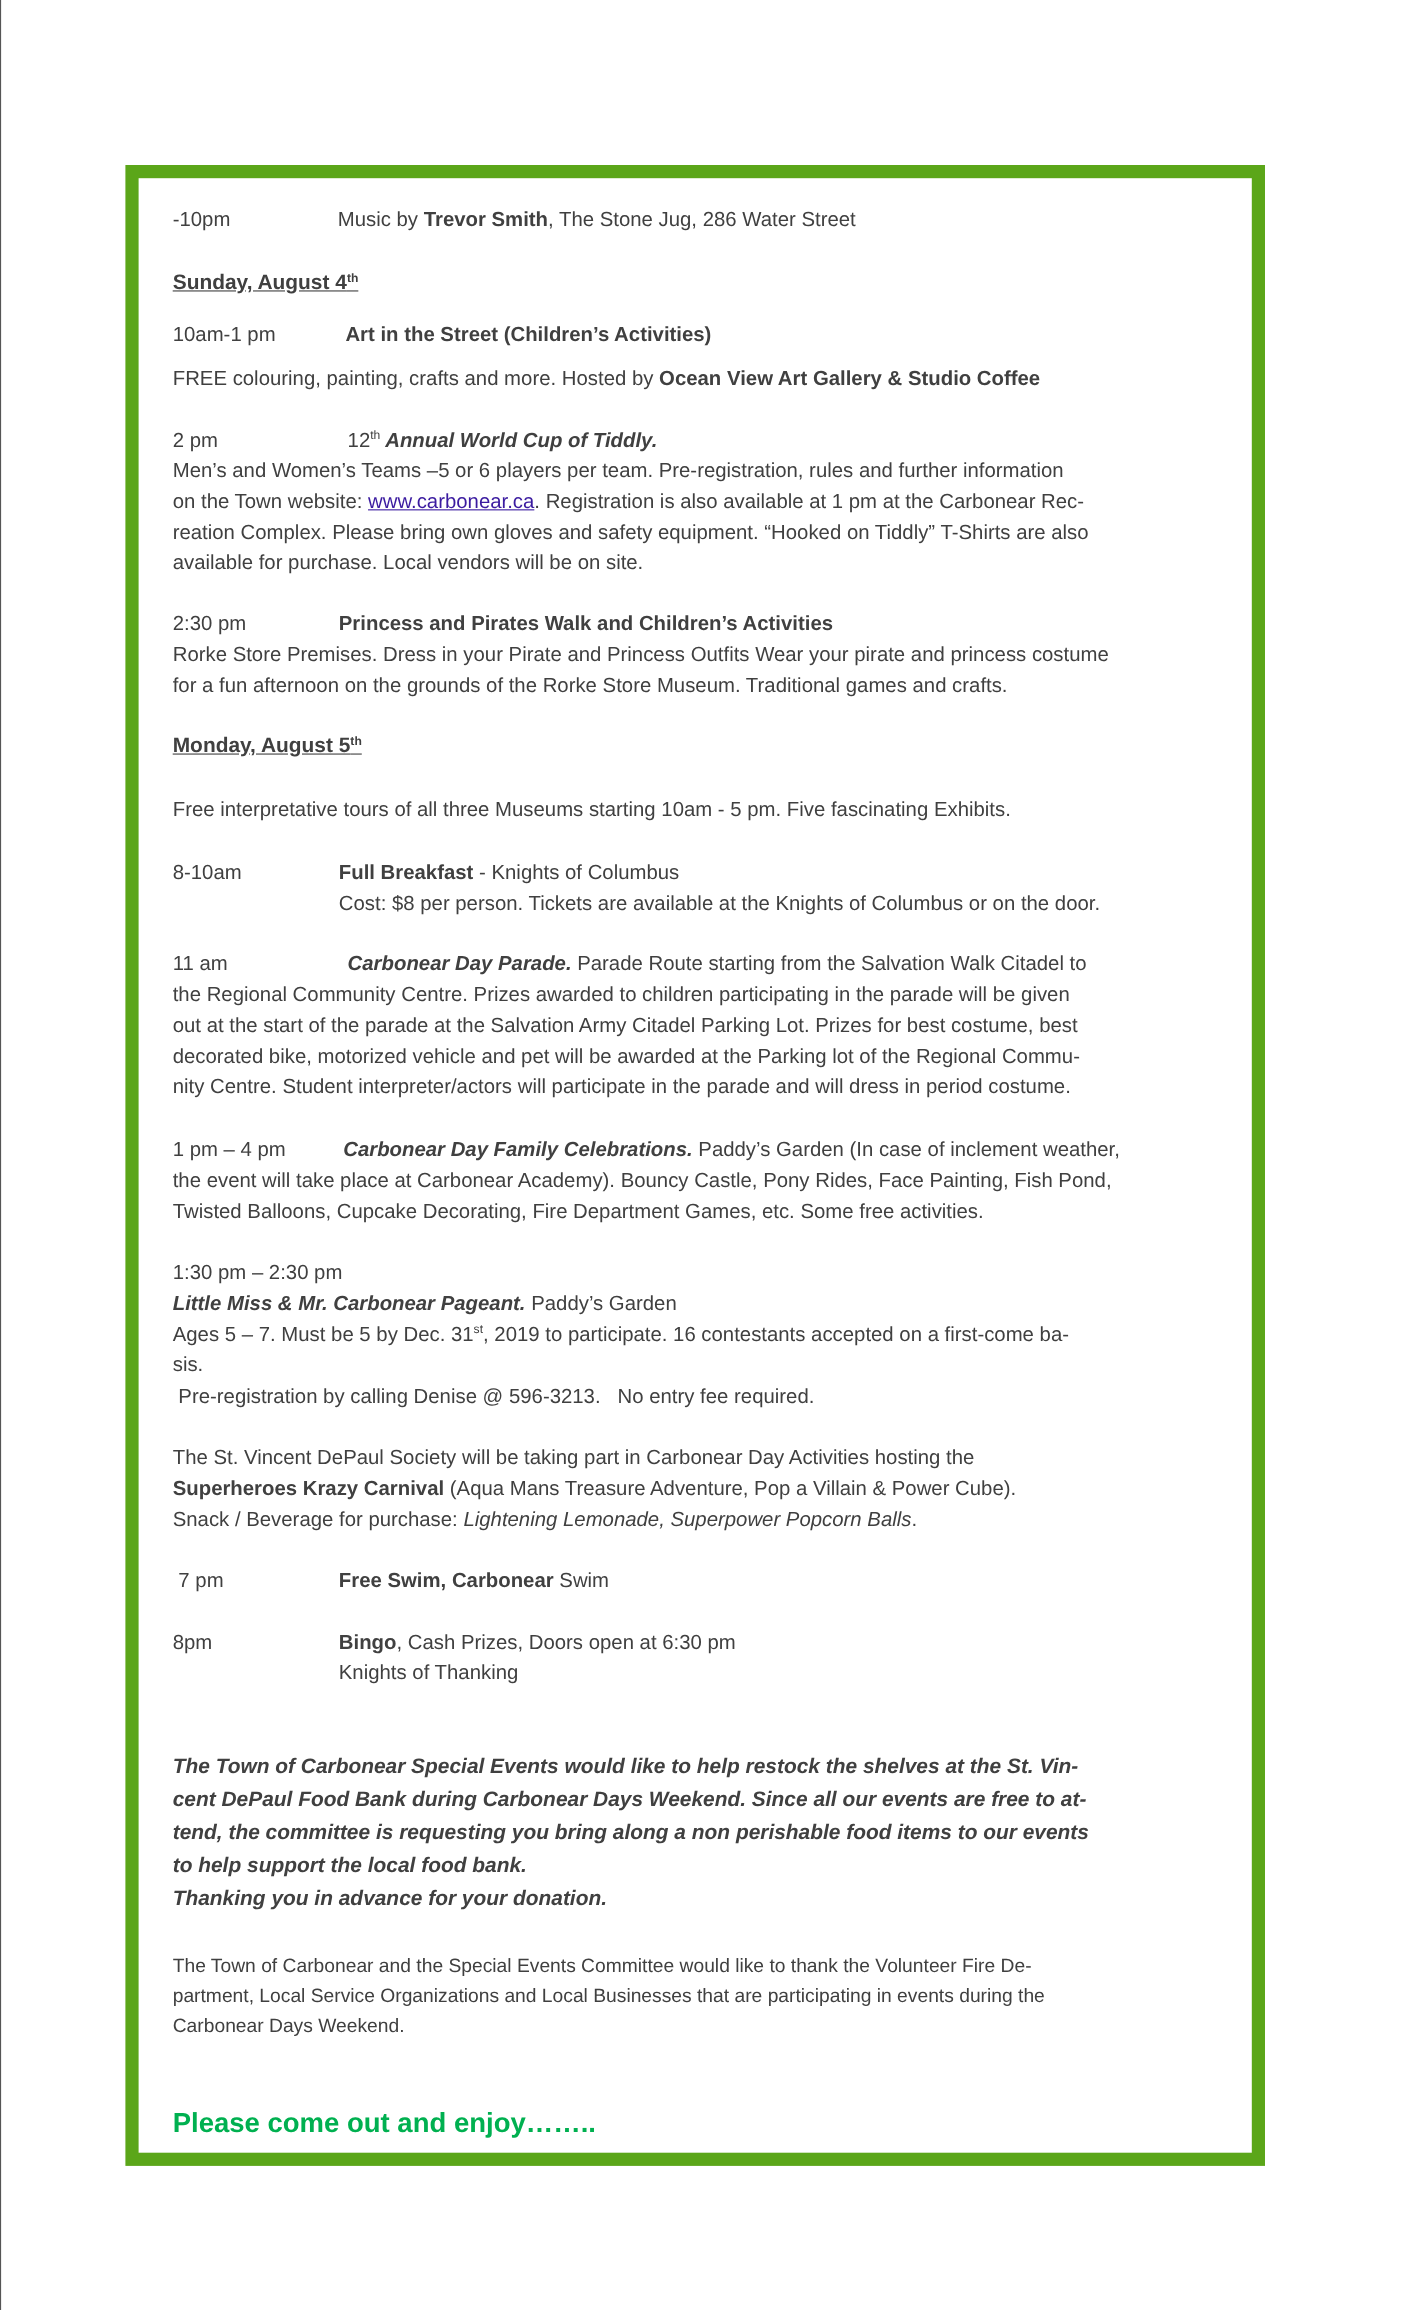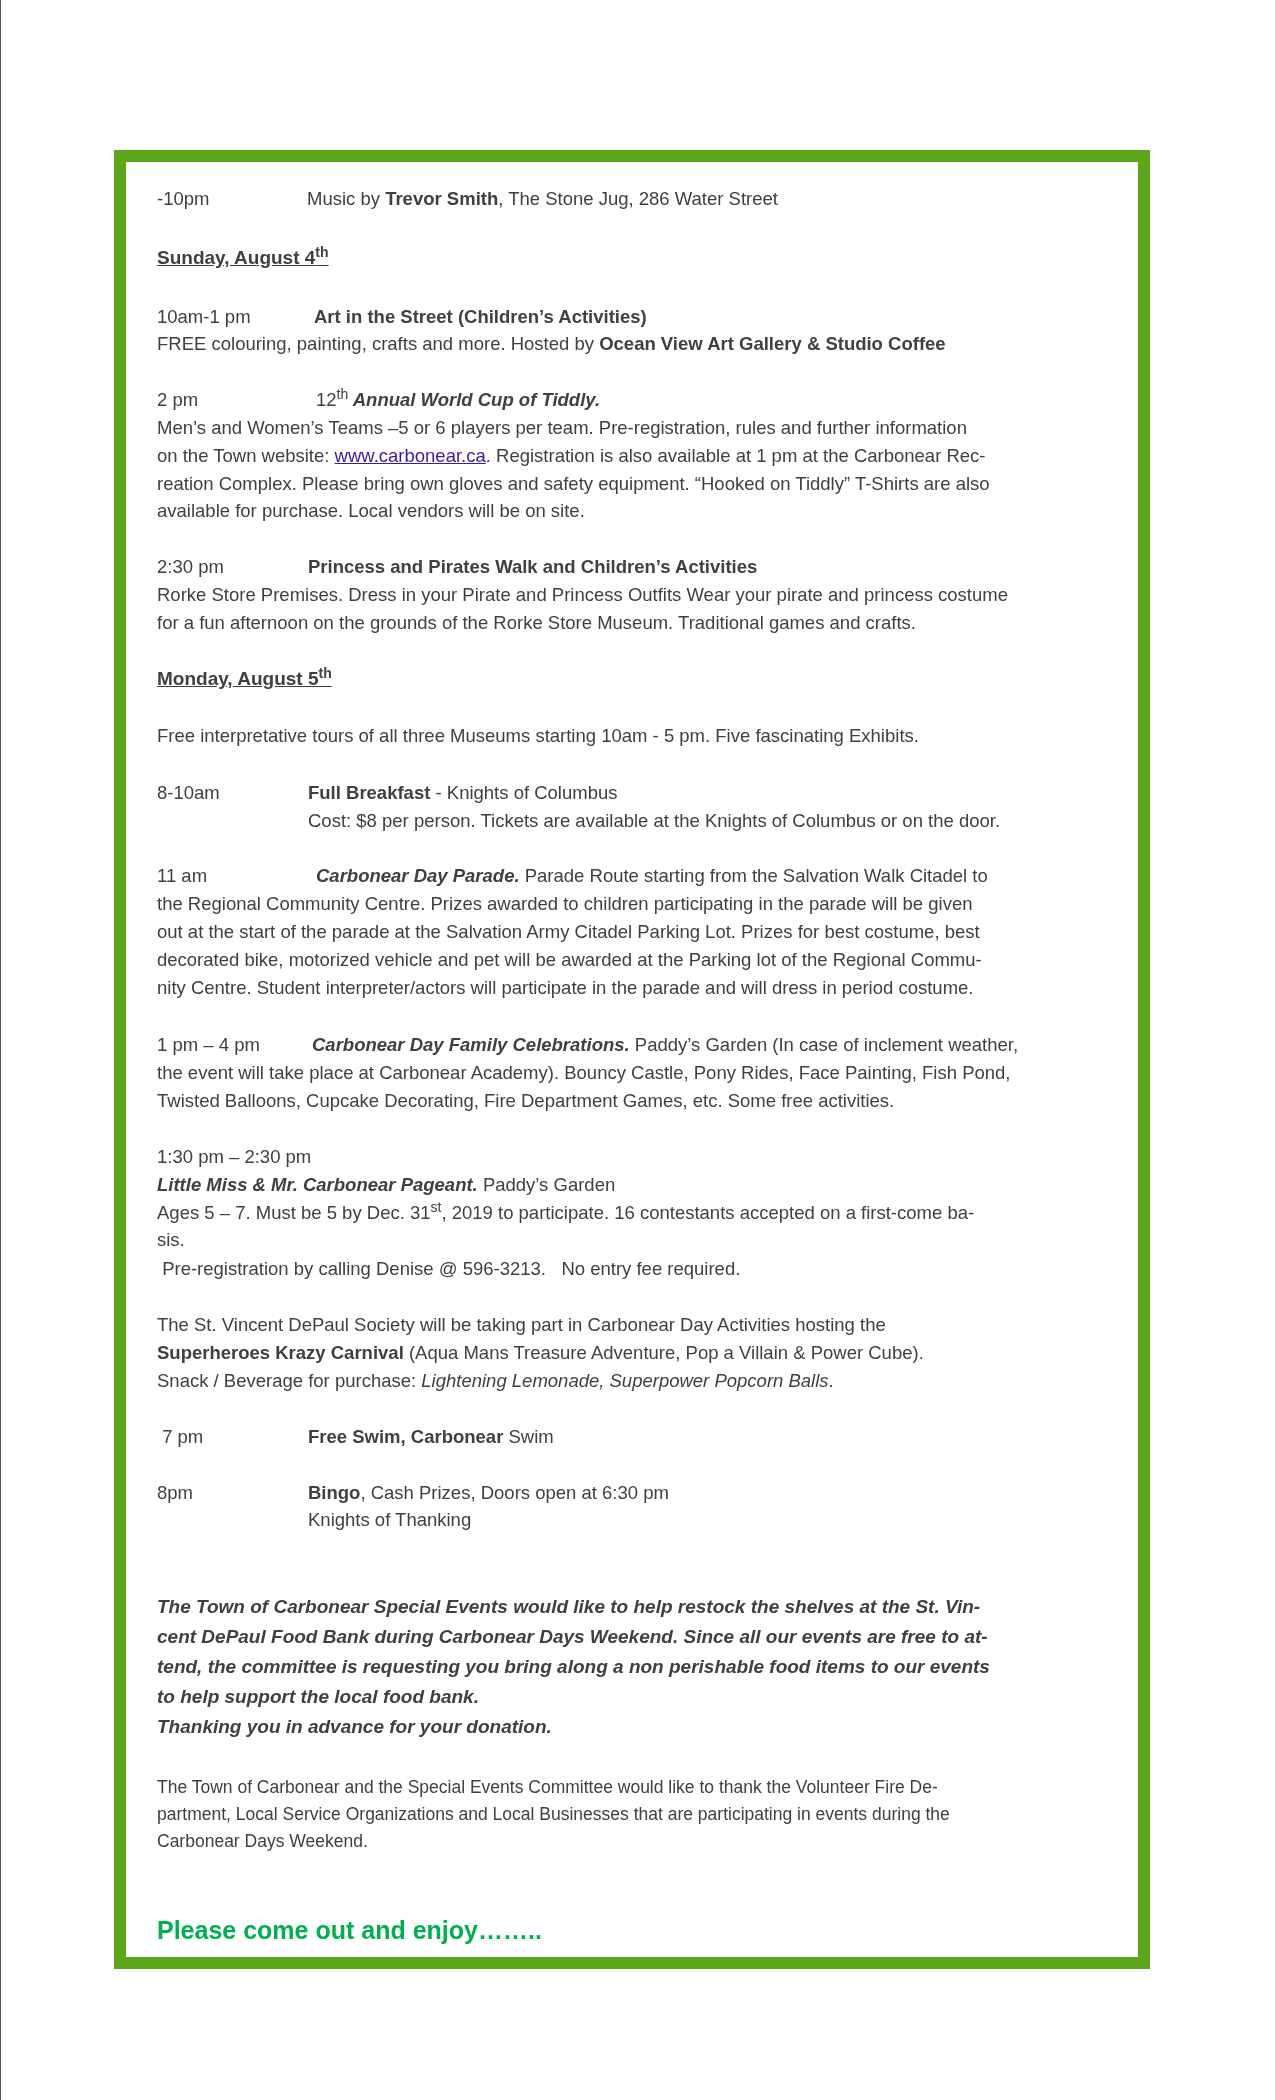--- a/index.html
+++ b/index.html
@@ -5,41 +5,41 @@
   html, body { margin: 0; padding: 0; background: #ffffff; }
   body { width: 1275px; height: 2100px; position: relative; overflow: hidden;
          font-family: "Liberation Sans", sans-serif; color: #404040; }
   .page-edge { position: absolute; left: 0; top: 0; width: 1px; height: 2100px; background: #555; }
   .frame { position: absolute; left: 114px; top: 150px; width: 1036px; height: 1819px;
            box-sizing: border-box; border: 12px solid #5ba619; background: #fff; }
   .ln { position: absolute; left: 157px; white-space: nowrap; font-size: 18.5px; line-height: 28px; height: 28px; }
   .b { font-weight: bold; }
   .i { font-style: italic; }
   .heading { font-weight: bold; text-decoration: underline; font-size: 19px; }
-  sup { font-size: 14px; line-height: 0; vertical-align: super; margin-top: 23px; }
+  sup { font-size: 11px; line-height: 0; vertical-align: super; margin-top: 23px; }
   a.link { color: #3b1ba0; text-decoration: underline; }
   .center { left: 157px; width: 966px; }
   .appeal { font-weight: bold; font-style: italic; font-size: 19px; }
   .thanks { font-size: 17.5px; }
   .closing { color: #00b050; font-weight: bold; font-size: 25px; }
 </style>
 </head>
 <body>
 
 <div class="page-edge"></div>
 <div class="frame"></div>
 
 <div class="ln" style="top:185px">
   <span>-10pm</span>
   <span style="position:absolute;left:150px"><span>Music by </span><span class="b">Trevor Smith</span><span>, The Stone Jug, 286 Water Street</span></span>
 </div>
 
 <div class="ln heading" style="top:244px"><span>Sunday, August 4</span><sup>th</sup></div>
 
-<div class="ln" style="top:303px">
+<div class="ln" style="top:290px">
   <span>10am-1 pm</span>
   <span class="b" style="position:absolute;left:157px">Art in the Street (Children’s Activities)</span>
 </div>
 <div class="ln" style="top:330px"><span>FREE colouring, painting, crafts and more.  Hosted by </span><span class="b">Ocean View Art Gallery &amp; Studio Coffee</span></div>
 
 <div class="ln" style="top:386px">
   <span>2 pm</span>
   <span style="position:absolute;left:159px"><span>12</span><sup>th</sup><span class="b i"> Annual World Cup of Tiddly.</span></span>
 </div>
 <div class="ln" style="top:414px">Men’s and Women’s Teams –5 or 6 players per team.  Pre-registration, rules and further information</div>

